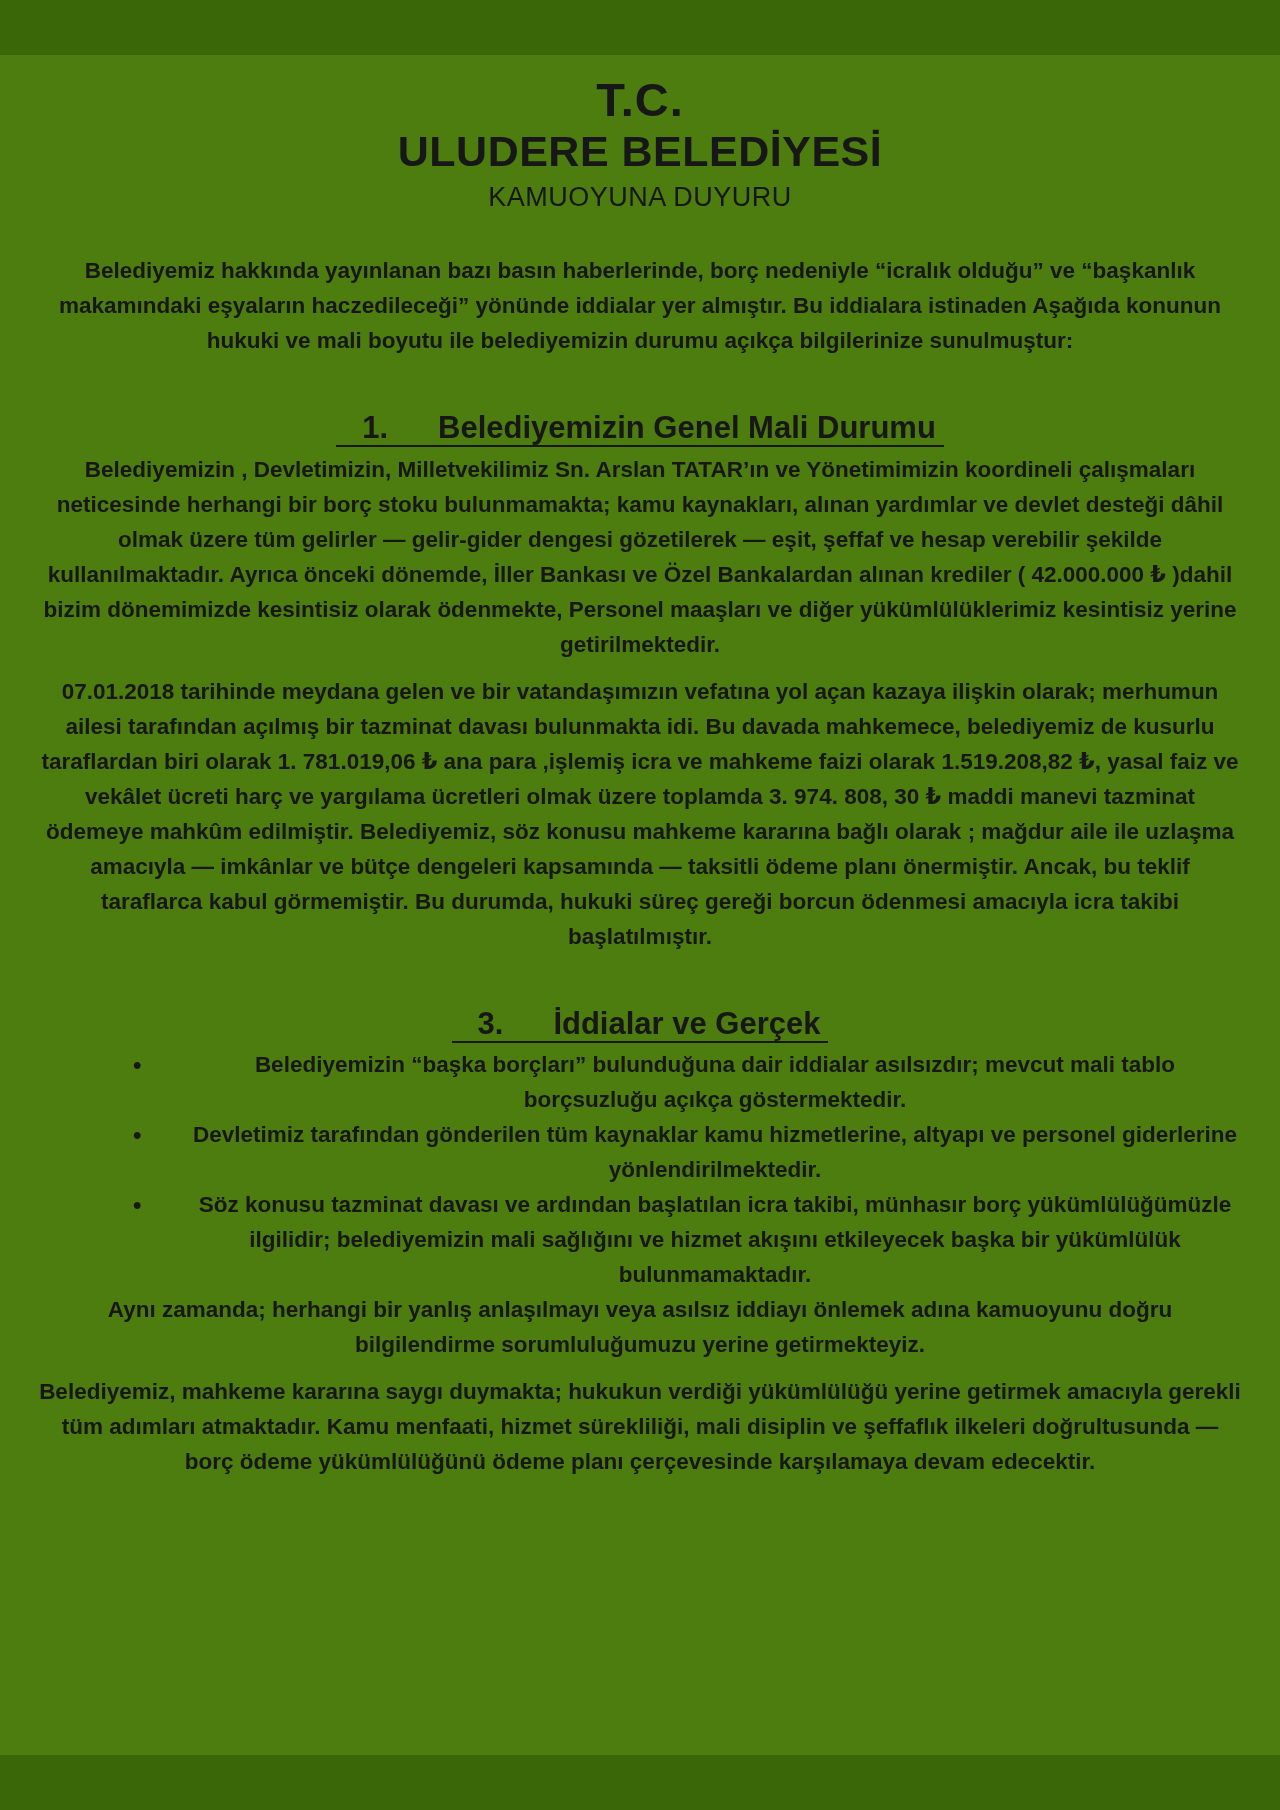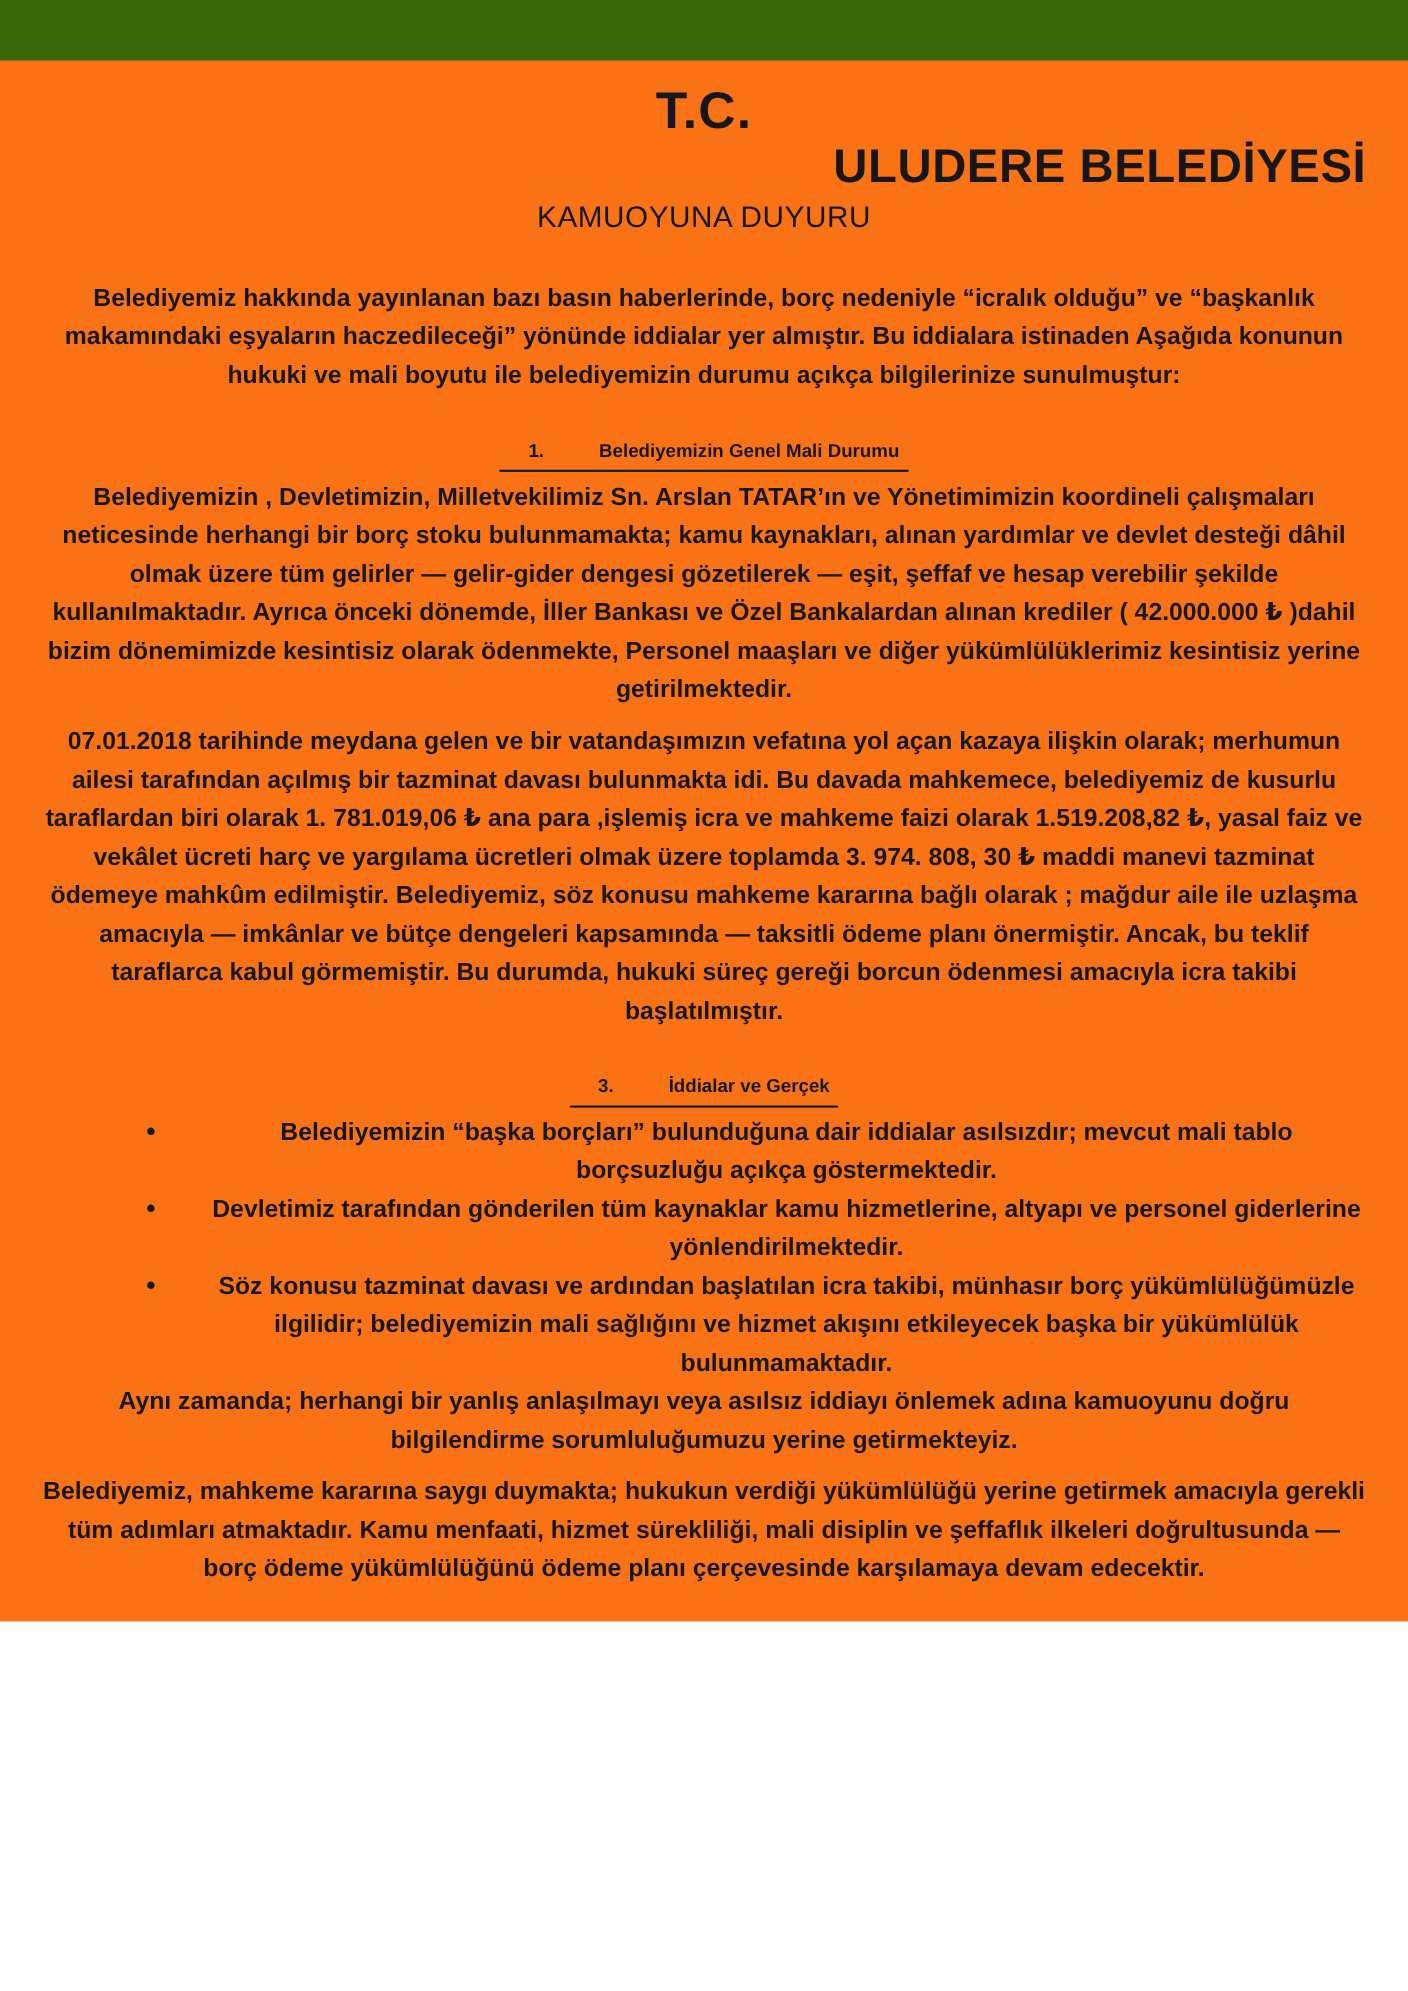--- a/index.html
+++ b/index.html
@@ -5,22 +5,22 @@
   html, body { margin: 0; padding: 0; }
   body {
     width: 1280px;
     background: #ffffff;
     font-family: "Liberation Sans", "DejaVu Sans", sans-serif;
     color: #171717;
   }
   .page {
     position: relative;
     width: 1280px;
-    height: 1474px;
-    background: #f97316;
+    height: 1810px;
+    background: #4d7c0f;
     overflow: hidden;
   }
   .bar {
     position: absolute;
     left: 0;
     width: 1280px;
     height: 55px;
     background: #3a6708;
   }
   .bar.top { top: 0; }
@@ -39,40 +39,39 @@
     font-size: 47px;
     font-weight: 700;
     letter-spacing: 1px;
     line-height: 1.15;
   }
   .org-title {
     font-size: 43px;
     font-weight: 700;
     letter-spacing: 0.5px;
     line-height: 1.15;
-    text-align: right;
   }
   .doc-subtitle {
     margin-top: 6px;
     font-size: 27px;
     font-weight: 400;
     letter-spacing: 0.5px;
   }
   .para {
     margin: 12px auto;
     max-width: 1204px;
     font-size: 22.5px;
     font-weight: 700;
     line-height: 35px;
     text-align: center;
   }
   .intro { margin-top: 40px; }
   .section-heading {
-    margin-top: 36px;
-    font-size: 17px;
+    margin-top: 54px;
+    font-size: 31px;
     font-weight: 700;
     line-height: 32px;
   }
   .underlined {
     display: inline-block;
     border-bottom: 2.5px solid #171717;
     padding: 0 8px 1px 26px;
   }
   .num-gap {
     display: inline-block;

